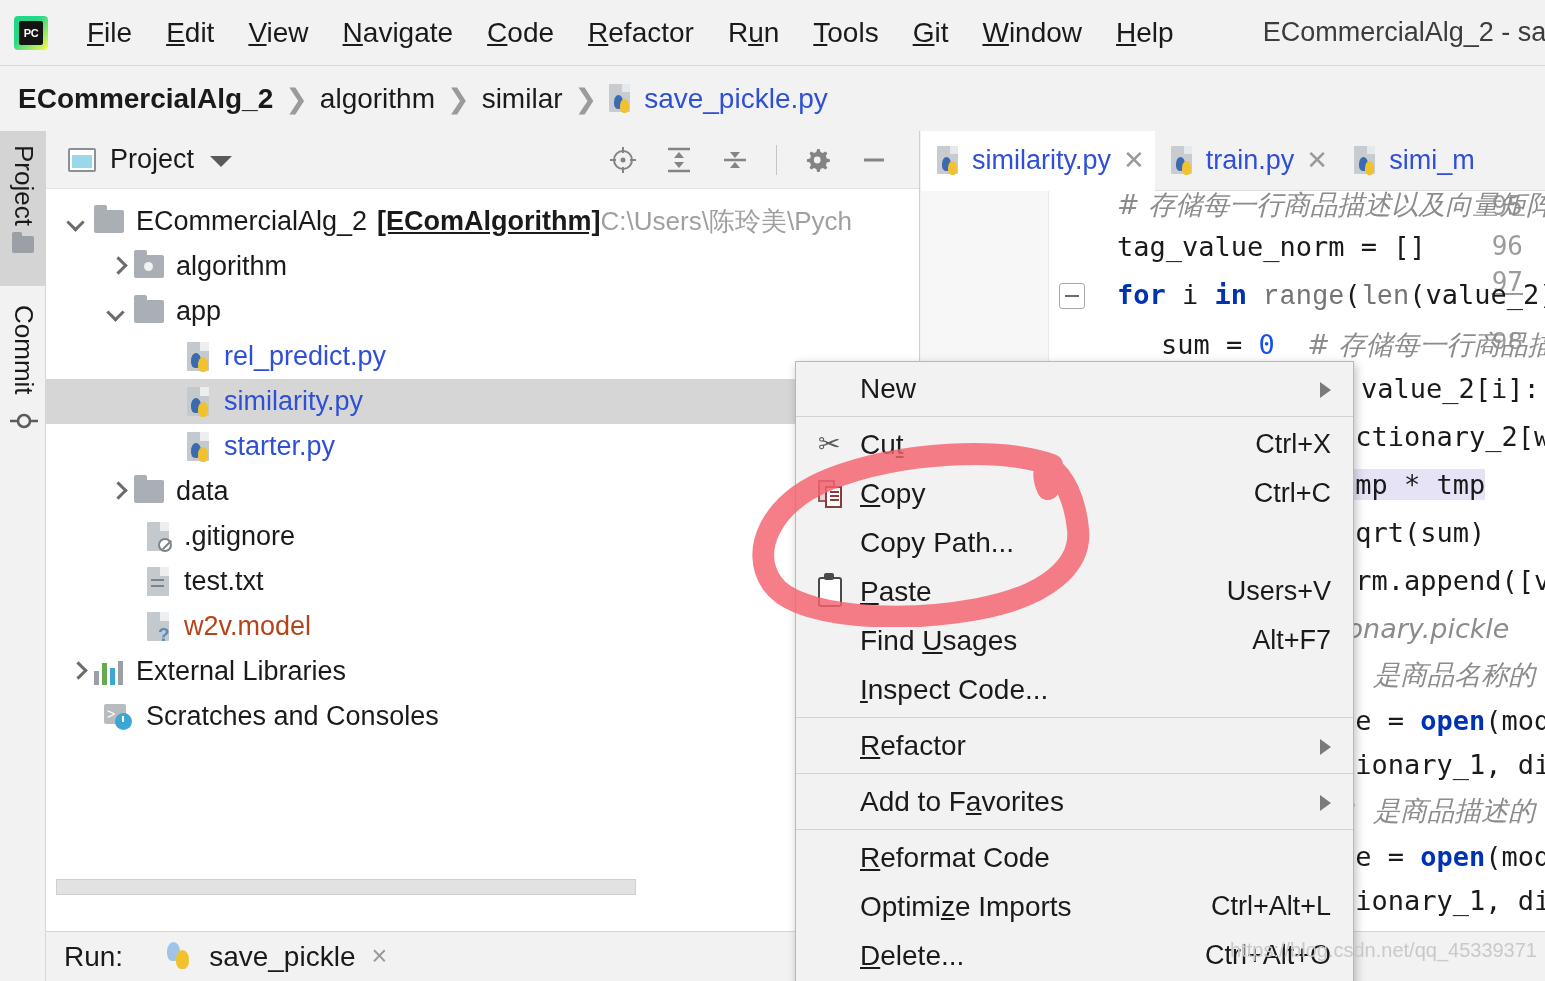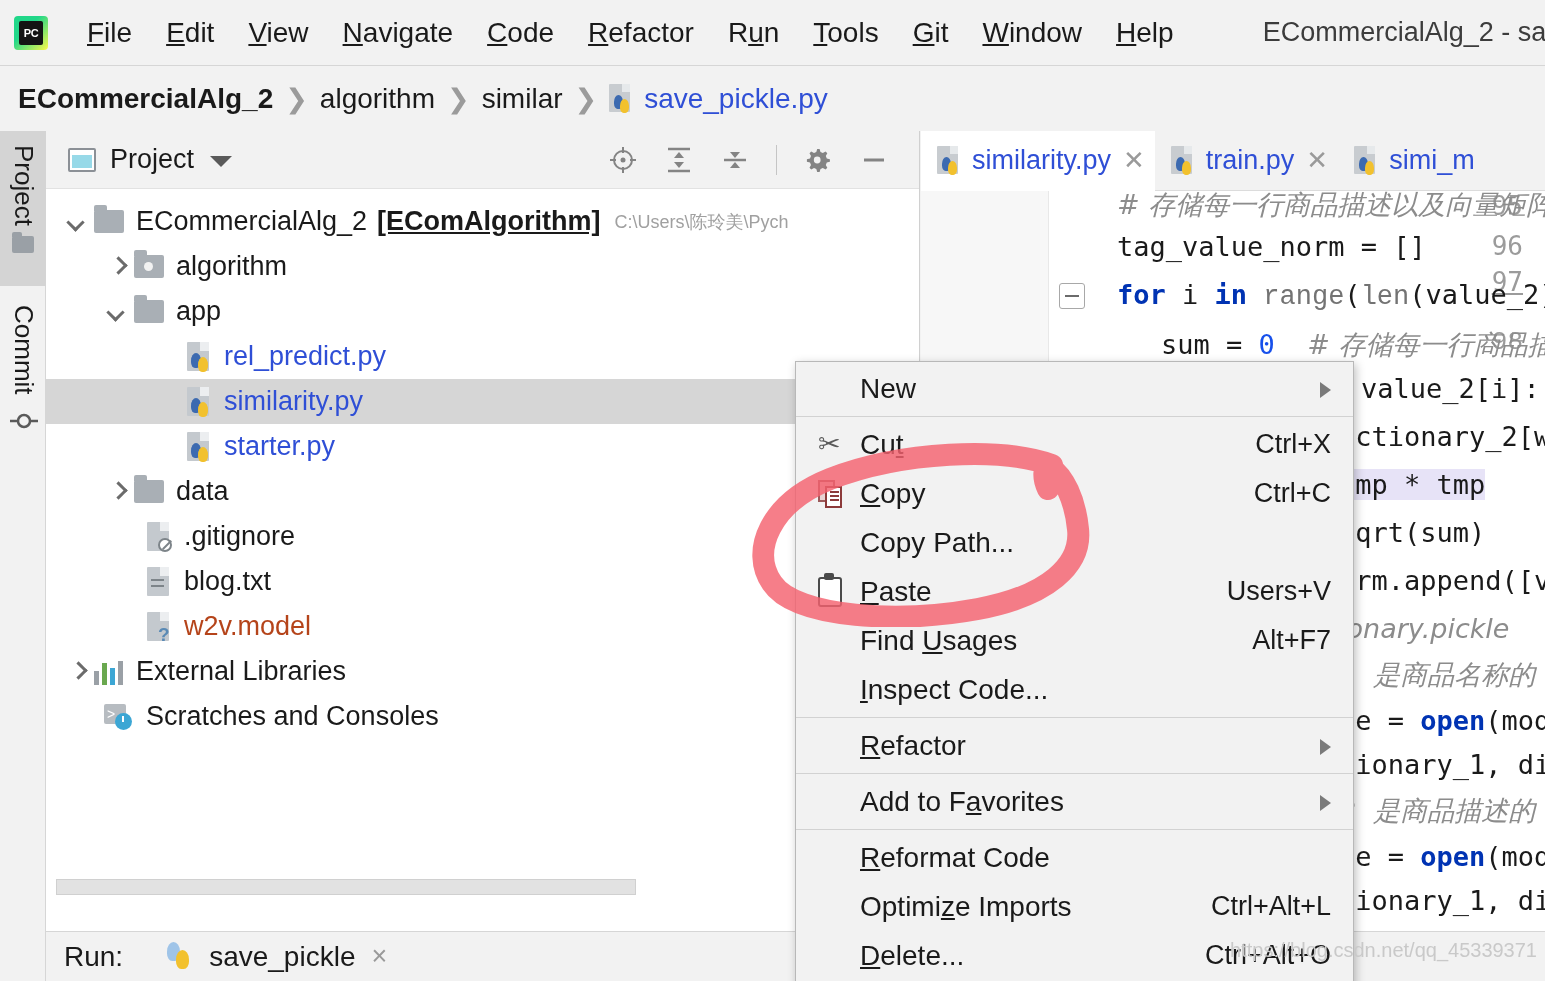--- a/index.html
+++ b/index.html
@@ -184,21 +184,21 @@
     content:""; position:absolute; left:1px; top:4px; width:12px; height:2px;
     background:#7d8489; transform:rotate(-45deg);
   }
   .file-ic .qm {
     position:absolute; left:12px; top:14px; font-size:19px; color:#5a8ab5;
     font-weight:bold; line-height:1;
   }
   .lbl-py { color:#2f4fd6; }
   .lbl-dim { color:#6e6e50; }
   .lbl-orange { color:#b5441a; }
-  .lbl-path { color:#a0a0a0; font-size:18px; margin-left:14px; }
+  .lbl-path { color:#a0a0a0; font-size:26px; }
   .lbl-bold { font-weight:bold;text-decoration:underline; }
   .extlib-ic {
     width:30px; height:26px; position:relative; flex:none; margin-right:12px;
     display:flex; align-items:flex-end; gap:3px;
   }
   .extlib-ic i { display:block; width:5px; background:#9aa0a6; }
   .scratch-ic {
     width:30px; height:26px; position:relative; flex:none; margin-right:12px;
   }
   .scratch-ic .sq {
@@ -519,21 +519,21 @@
             <span class="corner"></span>
             <span class="ban"></span>
         </span>
         <span>.gitignore</span>
       </div>
 
       <div class="trow" style="padding-left:100px;">
         <span class="file-ic">
           <span class="pg"></span><span class="corner"></span><span class="lines"></span>
         </span>
-        <span>blog.txt</span>
+        <span>test.txt</span>
       </div>
 
       <div class="trow" style="padding-left:100px;">
         <span class="file-ic">
           <span class="pg"></span>
             <span class="corner"></span>
             <span class="qm">?</span>
         </span>
         <span class="lbl-orange">w2v.model</span>
       </div>

